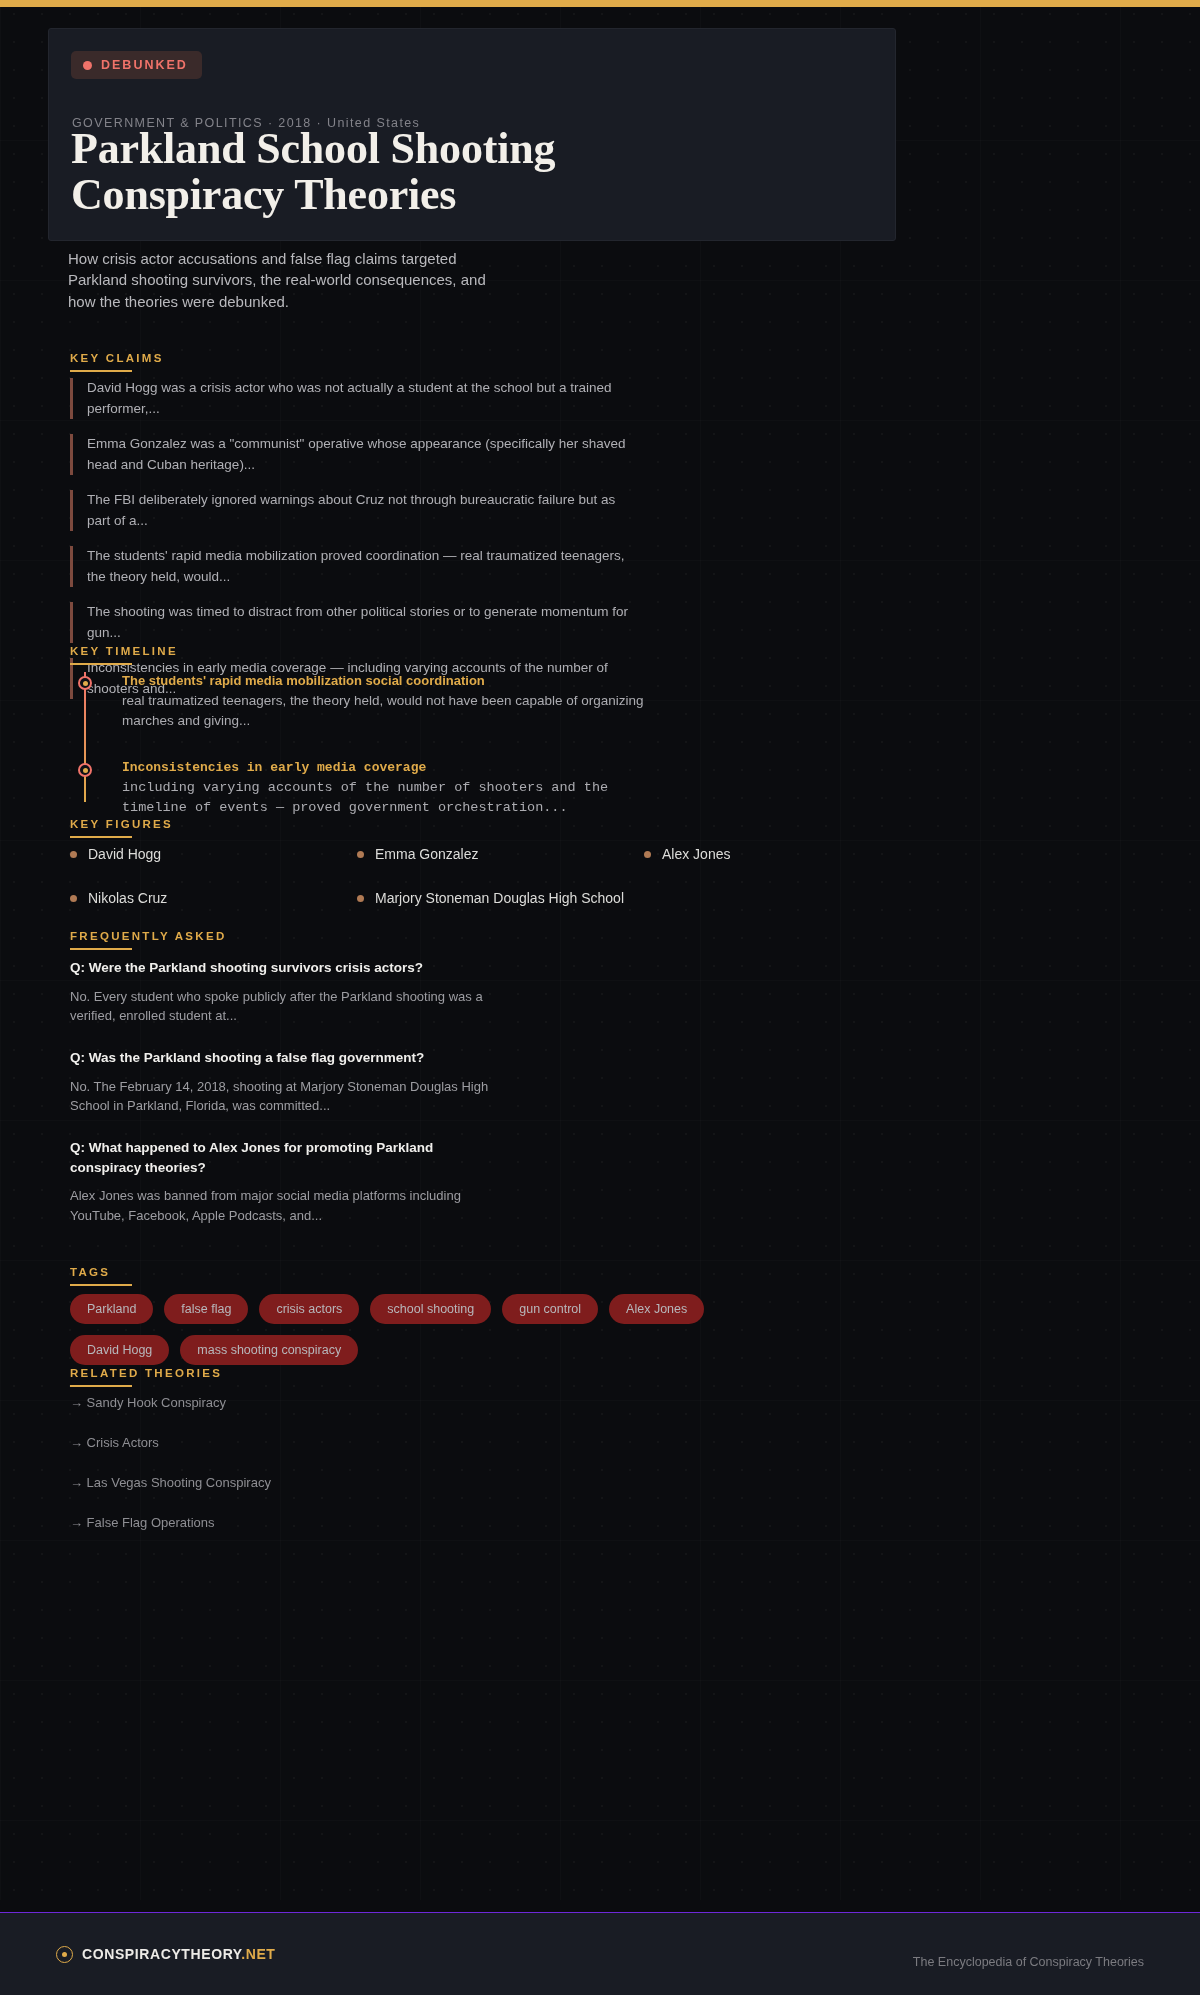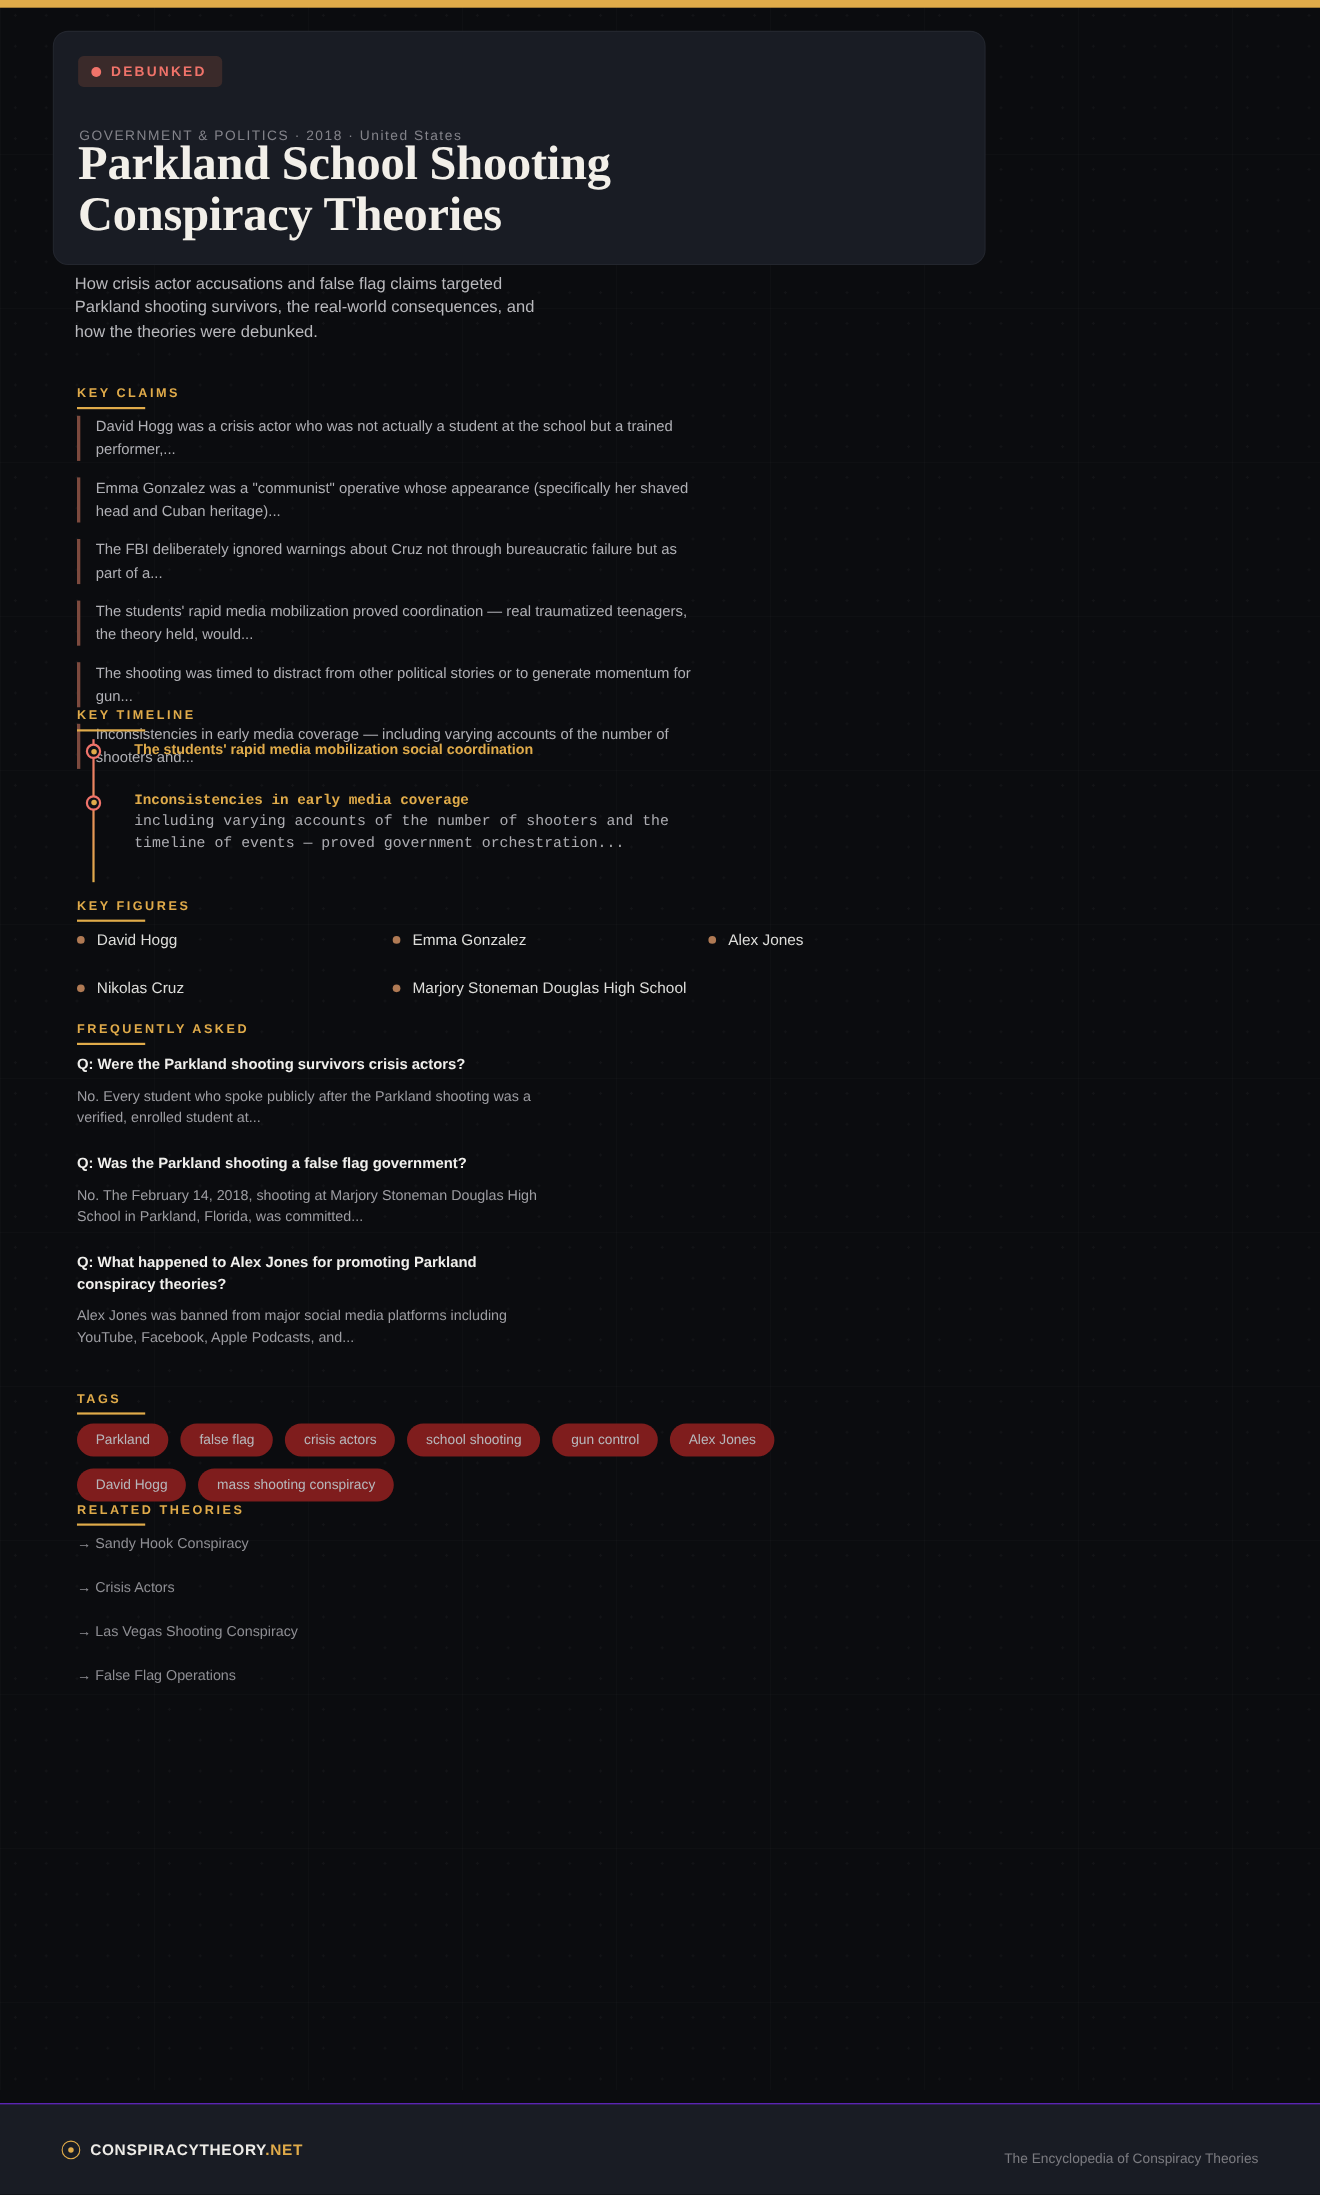--- a/index.html
+++ b/index.html
@@ -48,21 +48,21 @@
     width:1200px;
   }
 
   
   .hero{
     position:absolute;
     left:48px; top:28px;
     width:848px; height:213px;
     background:#191c24;
     border:1px solid #23262e;
-    border-radius:14px;
+    border-radius:3px;
   }
   .badge{
     position:absolute;
     left:22px; top:22px;
     display:inline-flex;align-items:center;gap:9px;
     background:#3a2a2a;
     border-radius:5px;
     padding:7px 14px 7px 12px;
   }
   .badge .dot{
@@ -259,20 +259,21 @@
     <div class="claim">The shooting was timed to distract from other political stories or to generate momentum for gun...</div>
     <div class="claim">Inconsistencies in early media coverage — including varying accounts of the number of shooters and...</div>
   </div>
 
   <div class="sec-head" style="left:70px;top:645px;">KEY TIMELINE</div>
   <div class="timeline">
     <div class="tl-line"></div>
     <div class="tl-item">
       <span class="tl-node"></span>
       <div class="tl-title">The students' rapid media mobilization social coordination</div>
+      <div class="tl-desc">real traumatized teenagers, the theory held, would not have been capable of organizing marches and giving...</div>
     </div>
     <div class="tl-item">
       <span class="tl-node"></span>
       <div class="tl-title">Inconsistencies in early media coverage</div>
       <div class="tl-desc">including varying accounts of the number of shooters and the timeline of events — proved government orchestration...</div>
     </div>
   </div>
 
   <div class="sec-head" style="left:70px;top:818px;">KEY FIGURES</div>
   <div class="figures">

